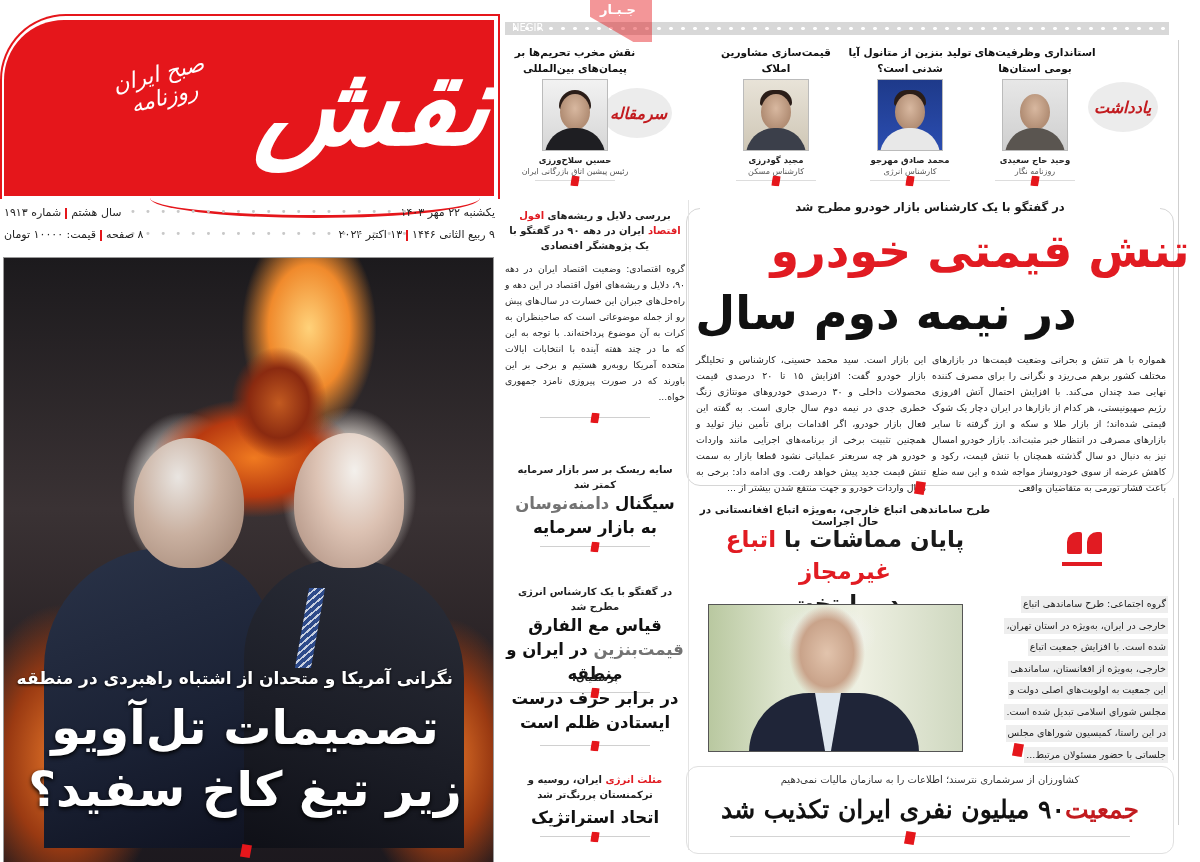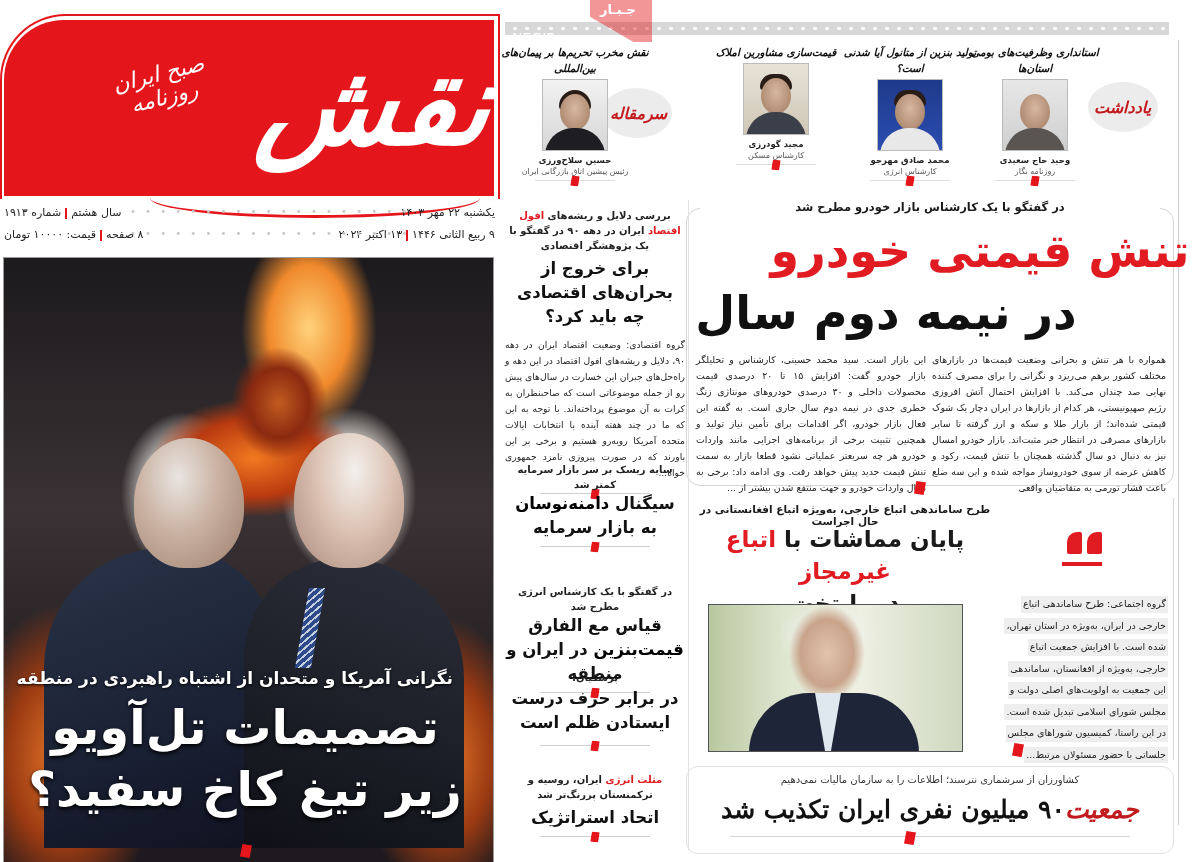--- a/index.html
+++ b/index.html
@@ -38,27 +38,27 @@
   .hero-tie { position: absolute; left: 298px; top: 330px; width: 16px; height: 80px; background: repeating-linear-gradient(135deg, #2d4a8a 0 4px, #c8d0e0 4px 6px); transform: skewX(-10deg); }
   .hero-overtitle { position: absolute; right: 40px; top: 410px; font-size: 17px; font-weight: bold; color: #fff; text-shadow: 0 1px 3px #000; white-space: nowrap; }
   .hero-title { position: absolute; right: 28px; top: 438px; width: 440px; text-align: center; font-size: 48px; line-height: 62px; font-weight: 900; color: #fff; text-shadow: 0 2px 4px #000; }
   .page-marker { width: 12px; height: 14px; background: #e5161b; clip-path: polygon(20% 0, 100% 10%, 80% 100%, 0 90%); display: inline-block; }
 
   
   .banner-strip { left: 505px; top: 22px; width: 664px; height: 13px; background: #d8d8d8; }
   .banner-strip .dotrow { position: absolute; left: 0; top: 0; width: 100%; height: 13px; background-image: radial-gradient(circle, #ffffff 1.6px, transparent 2px); background-size: 12px 13px; background-position: 4px 0; }
   .banner-tab { left: 590px; top: 0; width: 62px; height: 42px; background: rgba(229,22,27,0.45); clip-path: polygon(0 0, 100% 0, 100% 100%, 70% 100%, 0 40%); }
   .banner-tab-label { left: 600px; top: 2px; font-size: 13px; font-weight: bold; color: #fff; }
-  .banner-neg { left: 512px; top: 30px; font-size: 14px; color: #fff; }
+  .banner-neg { left: 512px; top: 22px; font-size: 10px; color: #fff; }
 
   .notes-section-label { font-family: "DejaVu Serif", serif; font-style: italic; font-weight: bold; color: #c21b1f; font-size: 16px; }
   .label-blob { width: 70px; height: 50px; border-radius: 50%; background: #ececec; position: absolute; }
 
   .author { position: absolute; width: 140px; text-align: center; }
-  .author .a-title { font-size: 10.5px; font-weight: bold; line-height: 16px; color: #111; font-style: italic; }
+  .author .a-title { font-size: 10.5px; font-weight: bold; line-height: 16px; color: #111; }
   .author .a-photo { width: 66px; height: 72px; margin: 3px auto 0; border: 1px solid #bbb; position: relative; overflow: hidden; }
   .author .a-name { font-size: 8.5px; font-weight: bold; margin-top: 4px; color: #222; }
   .author .a-role { font-size: 8px; color: #555; margin-top: 2px; }
   .author .a-rule { width: 80px; height: 1px; background: #ddd; margin: 4px auto 0; position: relative; }
   .author .a-rule .page-marker { position: absolute; left: 34px; top: -6px; transform: scale(0.8); }
 
   .ph-bg-gray { background: linear-gradient(180deg, #e7e7e7, #cfcfcf); }
   .ph-bg-blue { background: linear-gradient(180deg, #1e3a8a, #2b4db0); }
   .ph-bg-beige { background: linear-gradient(180deg, #e8e3d8, #cfc7b6); }
   .ph-head { position: absolute; left: 50%; top: 14px; width: 30px; height: 36px; margin-left: -15px; border-radius: 50%; background: radial-gradient(ellipse at 50% 40%, #d8b8a0 0%, #a07a60 100%); }
@@ -71,21 +71,21 @@
   .lead-title-red { left: 686px; top: 222px; width: 588px; text-align: center; font-size: 46px; font-weight: 900; color: #e11b22; line-height: 58px; }
   .lead-title-black { left: 686px; top: 284px; width: 400px; text-align: center; font-size: 46px; font-weight: 900; color: #111; line-height: 58px; }
   .body-col { font-size: 9.4px; line-height: 16px; color: #222; text-align: justify; }
   .lead-col-r { left: 932px; top: 352px; width: 234px; }
   .lead-col-l { left: 696px; top: 352px; width: 230px; }
   .mid-divider { left: 688px; top: 200px; width: 1px; height: 650px; background: #e4e4e4; }
   .mid-story { position: absolute; width: 180px; text-align: center; }
   .mid-kicker { font-size: 10px; font-weight: bold; line-height: 15px; color: #222; }
   .mid-kicker .red { color: #e11b22; }
   .mid-title { font-size: 16.5px; font-weight: 900; line-height: 24px; color: #111; }
-  .mid-title .red { color: #000000; }
+  .mid-title .red { color: #737373; }
   .mid-rule { width: 110px; height: 1px; background: #d0d0d0; margin: 6px auto 0; position: relative; }
   .mid-rule .page-marker { position: absolute; left: 49px; top: -6px; transform: scale(0.8); }
 
   
   .s2-box { left: 686px; top: 498px; width: 488px; height: 262px; border-right: 1px solid #d6d6d6; }
   .s2-kicker { left: 690px; top: 503px; width: 310px; text-align: center; font-size: 10.5px; font-weight: bold; }
   .s2-title { left: 690px; top: 523px; width: 310px; text-align: center; font-size: 23px; font-weight: 900; line-height: 32px; }
   .s2-title .red { color: #e11b22; }
   .quote-mark { left: 1062px; top: 532px; width: 40px; height: 34px; }
   .quote-mark .q { position: absolute; top: 0; width: 15px; height: 22px; background: #e11b22; border-radius: 10px 2px 2px 2px; }
@@ -97,21 +97,21 @@
       linear-gradient(90deg, #b9c8a0 0%, #dfe6d0 30%, #eef0e2 60%, #cfd8c0 100%); }
   .s2-suit { position: absolute; left: 40px; top: 88px; width: 170px; height: 70px; background: #1f2538; border-radius: 60px 60px 0 0; }
   .s2-shirt { position: absolute; left: 106px; top: 88px; width: 26px; height: 60px; background: #dfe7ef; clip-path: polygon(0 0, 100% 0, 60% 100%, 40% 100%); }
   .s2-body { left: 968px; top: 592px; width: 200px; text-align: right; }
   .s2-body .line { font-size: 9.5px; line-height: 16.5px; background: #eeeeee; display: inline-block; padding: 0 2px; margin-bottom: 1px; }
 
   
   .s3-box { left: 686px; top: 766px; width: 488px; height: 88px; border: 1px solid #e0e0e0; border-radius: 12px; }
   .s3-kicker { left: 700px; top: 774px; width: 460px; text-align: center; font-size: 10px; color: #333; }
   .s3-title { left: 700px; top: 792px; width: 460px; text-align: center; font-size: 25px; line-height: 36px; font-weight: bold; color: #111; font-family: "DejaVu Serif", serif; }
-  .s3-title .red { color: #c21b1f; font-style: italic; }
+  .s3-title .red { color: #c21b1f; }
   .s3-rule { left: 730px; top: 836px; width: 400px; height: 1px; background: #d4d4d4; }
 
   .right-rule { left: 1178px; top: 40px; width: 1px; height: 785px; background: #cfcfcf; }
 </style>
 </head>
 <body>
 
 <div class="abs masthead-border"></div>
 <div class="abs masthead">
   <div class="masthead-title">نقش اقتصاد</div>
@@ -227,21 +227,20 @@
 <div class="abs" style="left:914px; top:480px;"><span class="page-marker"></span></div>
 
 <div class="abs mid-divider"></div>
 
 <div class="mid-story" style="left:505px; top:208px;">
   <div class="mid-kicker">
     <span>بررسی دلایل و ریشه‌های</span>
     <span class="red">افول اقتصاد</span>
     <span>ایران در دهه ۹۰ در گفتگو با یک پژوهشگر اقتصادی</span>
   </div>
-  <div class="mid-title" style="margin-top:4px;">برای خروج از بحران‌های اقتصادی چه باید کرد؟</div>
   <div class="body-col" style="margin-top:8px; font-size:9.2px; line-height:16px;">گروه اقتصادی: وضعیت اقتصاد ایران در دهه ۹۰، دلایل و ریشه‌های افول اقتصاد در این دهه و راه‌حل‌های جبران این خسارت در سال‌های پیش رو از جمله موضوعاتی است که صاحبنظران به کرات به آن موضوع پرداخته‌اند. با توجه به این که ما در چند هفته آینده با انتخابات ایالات متحده آمریکا روبه‌رو هستیم و برخی بر این باورند که در صورت پیروزی نامزد جمهوری خواه...</div>
   <div class="mid-rule" style="margin-top:12px;">
       <span class="page-marker"></span>
     </div>
 </div>
 
 <div class="mid-story" style="left:505px; top:462px;">
   <div class="mid-kicker">سایه ریسک بر سر بازار سرمایه کمتر شد</div>
   <div class="mid-title">
     <span>سیگنال</span>

